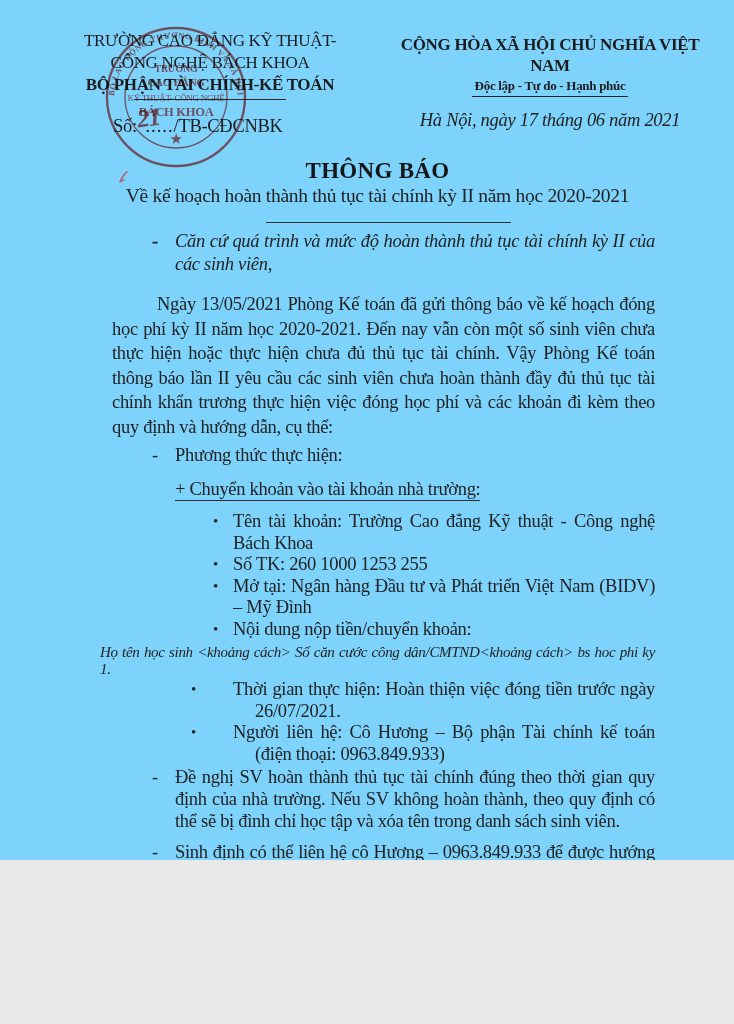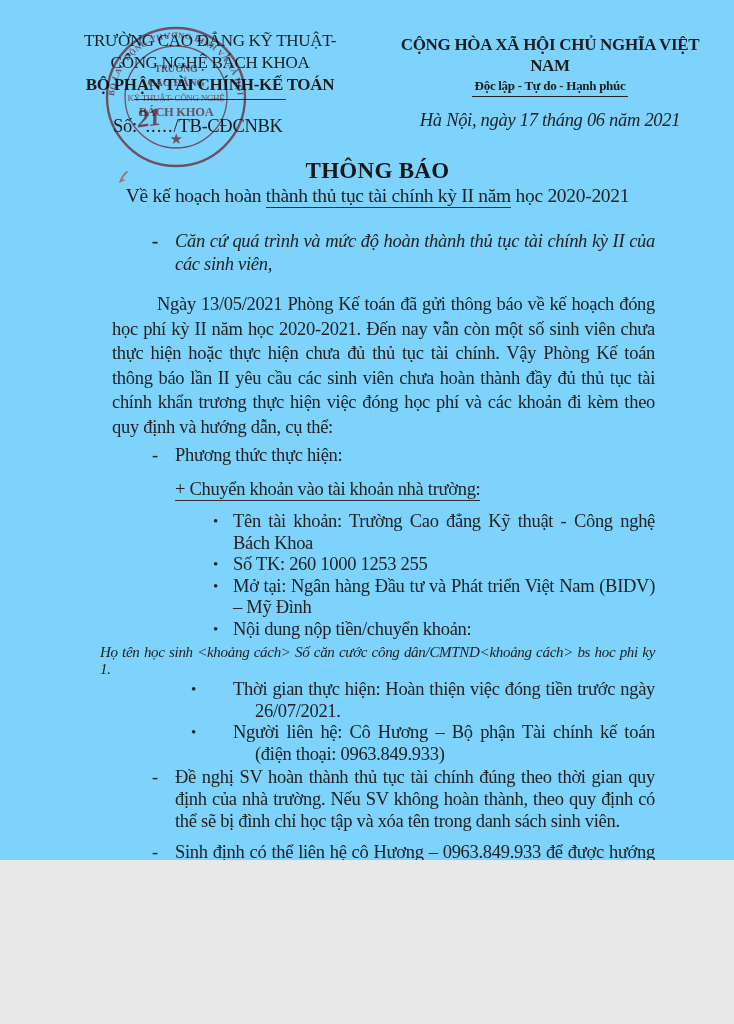--- a/index.html
+++ b/index.html
@@ -46,21 +46,21 @@
     position:absolute; left:137px; top:104px;
     font-size:25px; font-style:italic; font-weight:bold;
     color:#c23434; transform:rotate(-8deg); opacity:.8;
     mix-blend-mode:multiply; letter-spacing:-1px;
   }
   .ink-mark { position:absolute; left:116px; top:168px; opacity:.7; }
 
   
   .title { text-align:center; font-size:23px; font-weight:bold; line-height:26px; color:#161616; letter-spacing:.3px; }
   .subtitle { text-align:center; font-size:19.5px; line-height:24px; }
-  .subtitle .u { border-bottom:1.6px solid #2f2f2f; padding-bottom:1px; }
+  .subtitle .u { border-bottom:1.6px solid #2f2f2f; padding-bottom:16px; }
   .canc { margin-top:22px; }
   .d-item {
     position:relative; padding-left:75px; text-align:justify;
     font-size:18.5px; line-height:23px;
   }
   .d-item .dash { position:absolute; left:52px; }
   .canc .d-item { font-style:italic; margin-bottom:2px; }
   .para {
     margin:16px 0 0 12px; text-indent:45px; text-align:justify;
     font-size:18.5px; line-height:24.5px;

